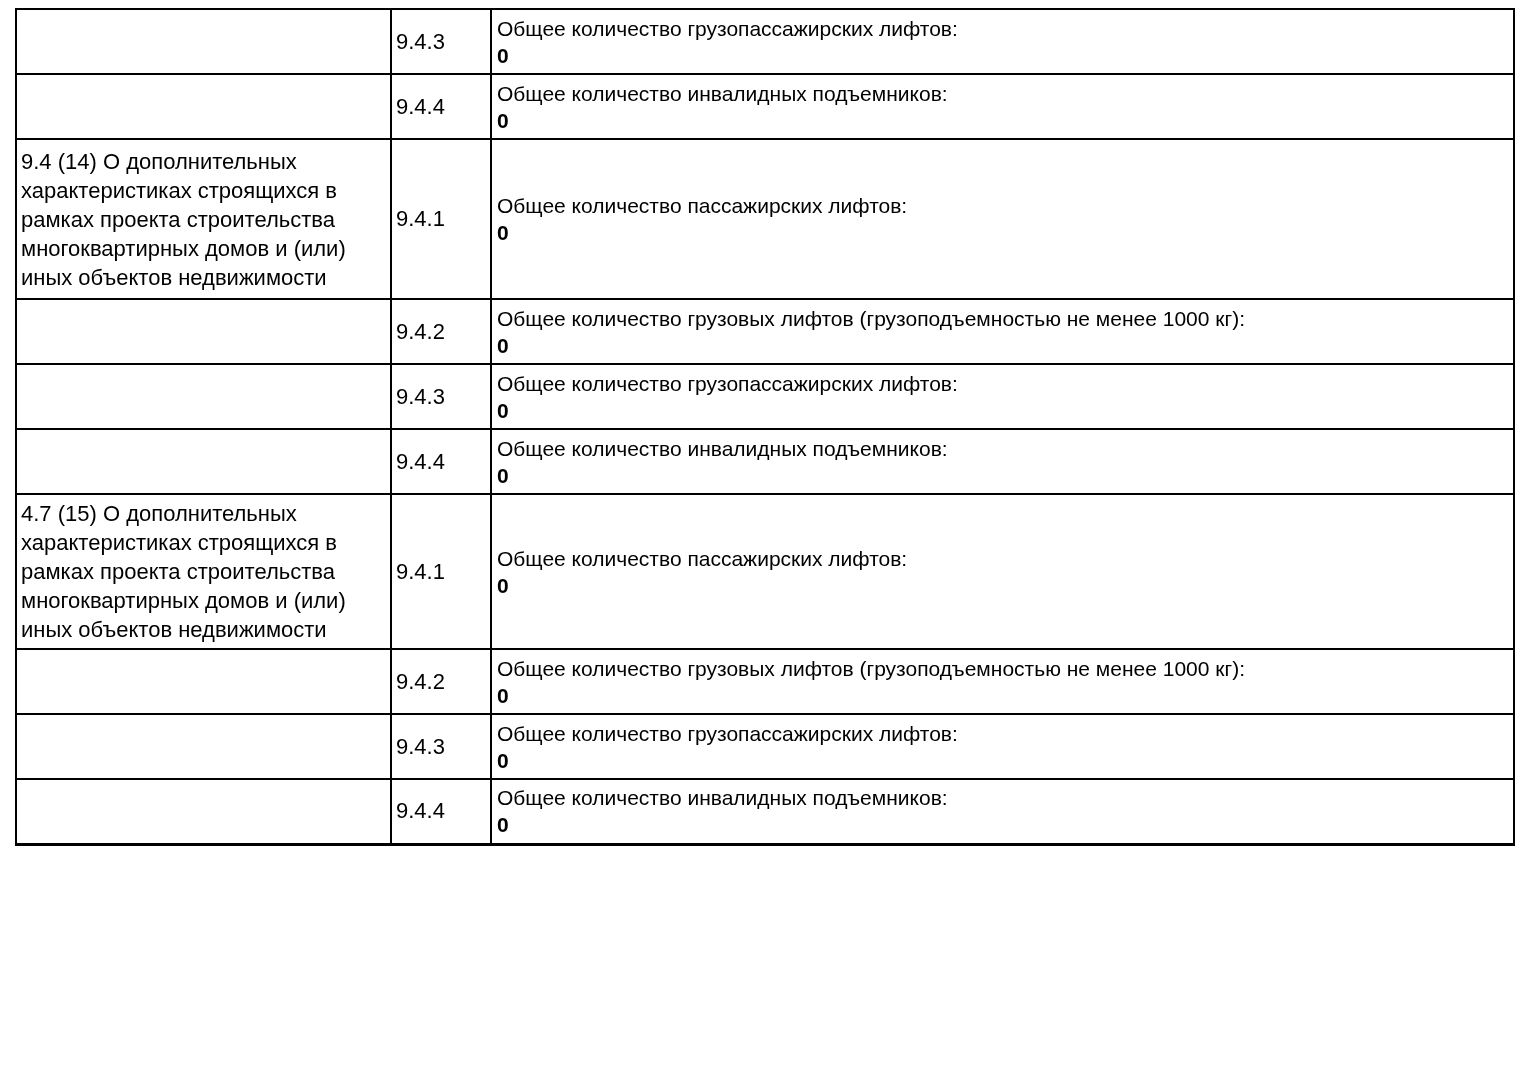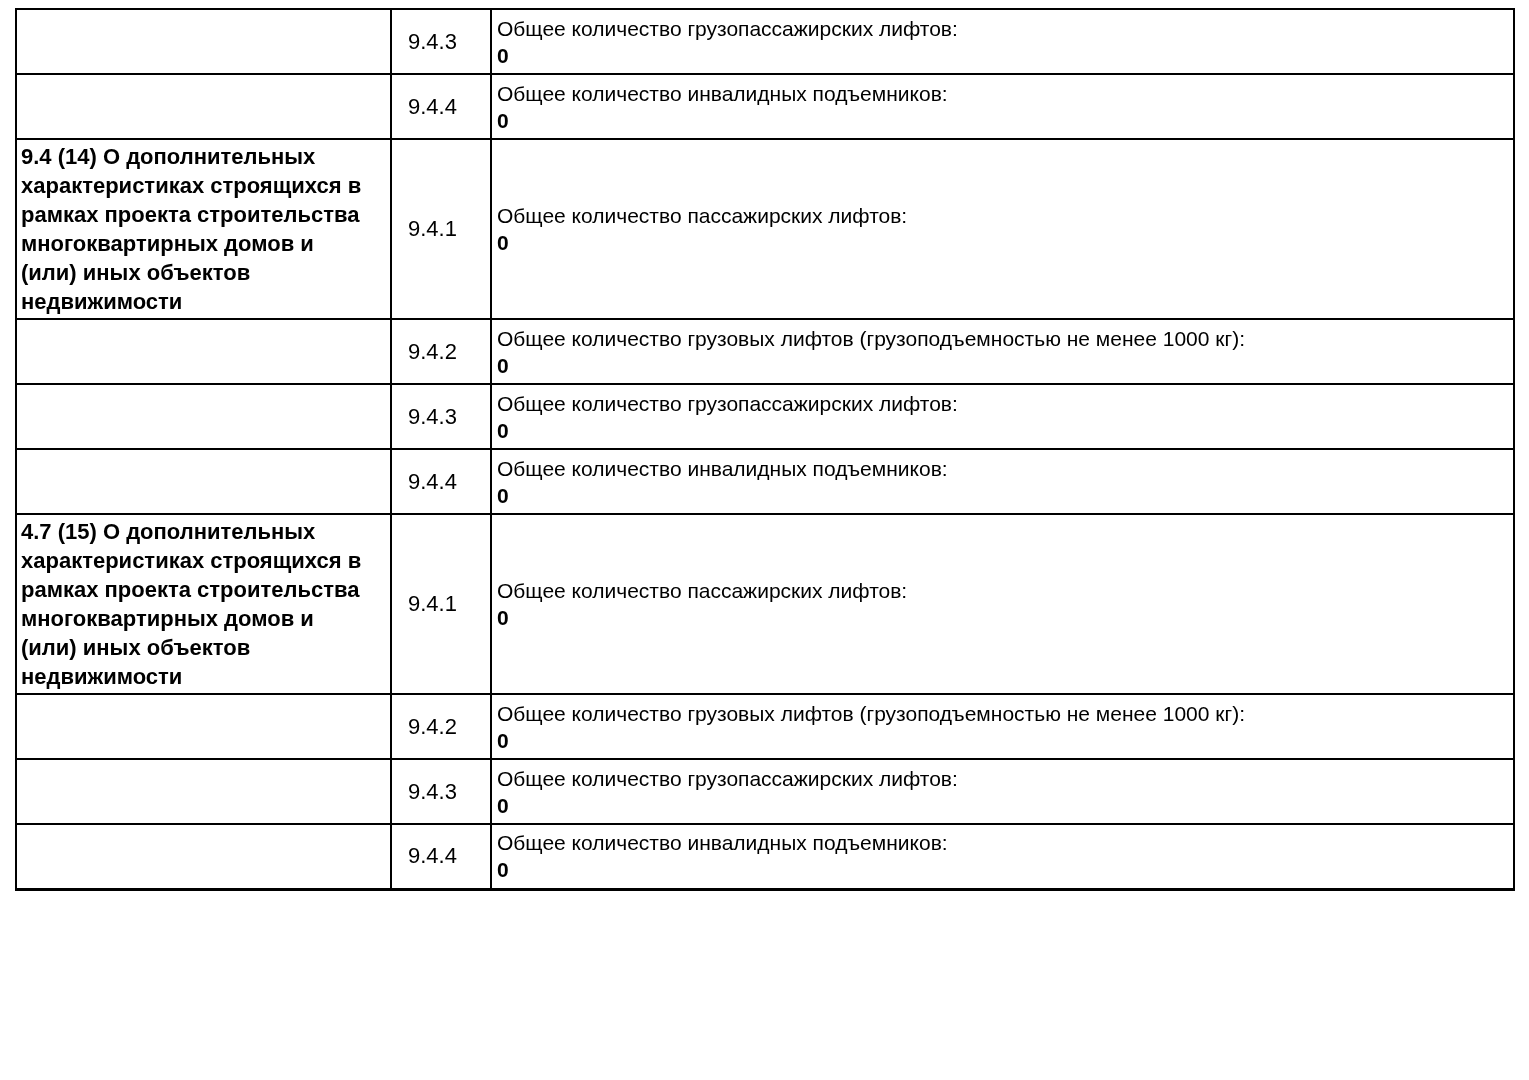--- a/index.html
+++ b/index.html
@@ -23,25 +23,24 @@
   table.doc-table td {
     border: 2px solid #000000;
     vertical-align: middle;
     overflow: hidden;
     background: #ffffff;
   }
   td.section-cell {
     font-size: 22px;
     line-height: 29px;
     padding: 2px 20px 2px 4px;
-    font-weight: bold;
   }
   td.code-cell {
     font-size: 22px;
-    padding-left: 16px;
+    padding-left: 4px;
   }
   td.desc-cell {
     font-size: 21px;
     line-height: 27px;
     padding: 4px 8px 4px 5px;
   }
   td.desc-cell .value-line { font-weight: bold; }
   tr.row-short { height: 65px; }
   tr.row-tall-14 { height: 160px; }
   tr.row-tall-15 { height: 155px; }

